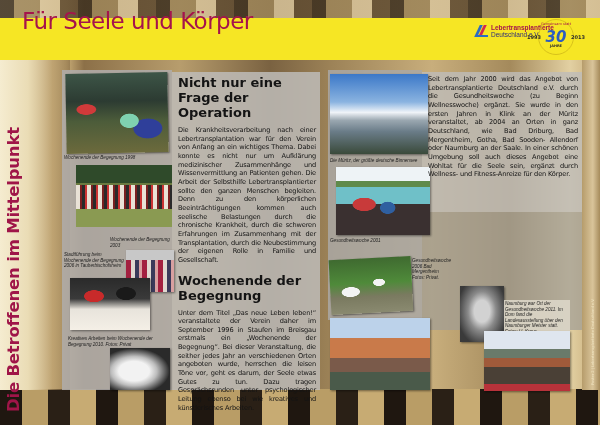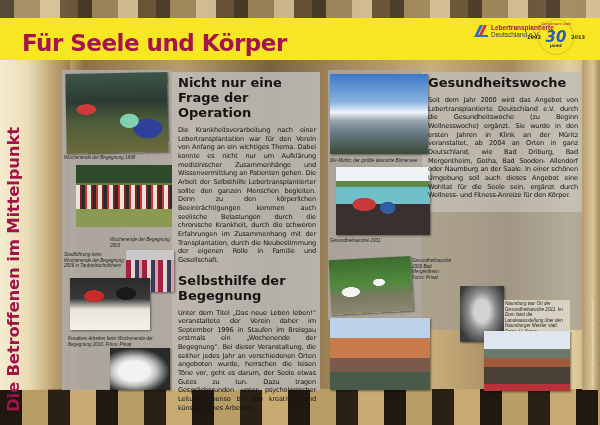--- a/index.html
+++ b/index.html
@@ -13,21 +13,21 @@
   
   .sepia-bg { position: absolute; inset: 0; background:
       linear-gradient(90deg, #f1e6c8 0%, #e9dab3 6%, #c9ad77 11%, #8c7048 14%, #b79d6d 30%, #7a6241 45%, #9c8257 55%, #c8ae7c 72%, #a48a5c 85%, #e2d0a2 95%, #c4a875 100%);
   }
   .sepia-top { position: absolute; left: 0; top: 0; width: 600px; height: 18px;
     background: repeating-linear-gradient(90deg, #3b2e1e 0 14px, #9c8458 14px 40px, #d7c39a 40px 60px, #5e4a30 60px 78px); opacity: .85; }
   .sepia-bottom { position: absolute; left: 0; bottom: 0; width: 600px; height: 36px;
     background: repeating-linear-gradient(90deg, #1f1710 0 22px, #b99d66 22px 48px, #2a2016 48px 70px, #c7ab73 70px 96px); }
 
   .header-band { position: absolute; left: 0; top: 18px; width: 600px; height: 42px; background: #f6e624; }
-  .header-title { position: absolute; left: 22px; top: 30px; font-family: "DejaVu Sans", sans-serif; font-weight: bold;
+  .header-title { position: absolute; left: 22px; top: 8px; font-family: "DejaVu Sans", sans-serif; font-weight: normal;
     font-size: 23px; color: #a5144c; letter-spacing: -0.5px; text-align: center; }
 
   .logo { position: absolute; left: 475px; top: 24px; display: flex; align-items: center; }
   .logo-mark { width: 14px; height: 12px; position: relative; margin-right: 2px; }
   .logo-mark i { position: absolute; bottom: 0; width: 3px; height: 12px; transform: skewX(-25deg); }
   .logo-mark i:nth-child(1){ left: 2px; background:#2b6cc4; }
   .logo-mark i:nth-child(2){ left: 6px; background:#d4284e; }
   .logo-mark i.base { left: 1px; bottom: 0; width: 12px; height: 2px; background:#2b6cc4; transform:none; }
   .logo-text { font-size: 6.5px; line-height: 7px; color: #2d2d7c; font-family: "Liberation Sans", sans-serif; }
   .logo-text b { color: #a5144c; font-weight: bold; }
@@ -123,21 +123,21 @@
        radial-gradient(ellipse at 70% 30%, #1a1a1a 0 12%, transparent 13%),
        linear-gradient(180deg, #2a2a2a 0%, #3a3a3a 40%, #e8e4dc 60%, #f4efe6 100%);"></div>
   <div class="caption" style="left:68px;top:336px;width:100px;">Kreatives Arbeiten beim Wochenende der Begegnung 2010. Fotos: Privat</div>
 
   <div class="photo" style="left:110px;top:348px;width:60px;height:42px;background:
        radial-gradient(ellipse at 40% 55%, #f2f2f2 0 30%, #bdbdbd 45%, #2a2a2a 70%), #1a1a1a;"></div>
 
   <div class="column" style="left:178px;top:75px;width:138px;">
     <h3>Nicht nur eine Frage der Operation</h3>
     <p>Die Krankheitsverarbeitung nach einer Lebertransplantation war für den Verein von Anfang an ein wichtiges Thema. Dabei konnte es nicht nur um Aufklärung medizinischer Zusammenhänge und Wissenvermittlung an Patienten gehen. Die Arbeit der Selbsthilfe Lebertransplantierter sollte den ganzen Menschen begleiten. Denn zu den körperlichen Beeinträchtigungen kommen auch seelische Belastungen durch die chronische Krankheit, durch die schweren Erfahrungen im Zusammenhang mit der Transplantation, durch die Neubestimmung der eigenen Rolle in Familie und Gesellschaft.</p>
-    <h3 style="margin-top:2px;">Selbsthilfe der Begegnung</h3>
+    <h3 style="margin-top:2px;">Wochenende der Begegnung</h3>
     <p>Unter dem Titel „Das neue Leben leben!“ veranstaltete der Verein daher im September 1996 in Staufen im Breisgau erstmals ein „Wochenende der Begegnung“. Bei dieser Veranstaltung, die seither jedes Jahr an verschiedenen Orten angeboten wurde, herrschen die leisen Töne vor, geht es darum, der Seele etwas Gutes zu tun. Dazu tragen Gesprächsrunden unter psychologischer Leitung ebenso bei wie kreatives und künstlerisches Arbeiten.</p>
   </div>
 
   <div class="gray-panel" style="left:328px;top:70px;width:94px;height:250px;background:rgba(170,168,164,0.85);"></div>
   <div class="gray-panel" style="left:422px;top:72px;width:160px;height:140px;background:rgba(190,188,184,0.82);"></div>
   <div class="gray-panel" style="left:422px;top:212px;width:160px;height:118px;background:rgba(160,156,150,0.7);"></div>
 
   <div class="photo" style="left:330px;top:74px;width:98px;height:80px;background:
        linear-gradient(180deg, #3b78c8 0%, #8ab3e0 35%, #f0f4f8 48%, #9aa7b0 58%, #6a7c88 72%, #3a4a3a 100%);"></div>
   <div class="caption" style="left:330px;top:158px;width:100px;">Die Müritz, der größte deutsche Binnensee</div>
@@ -158,19 +158,18 @@
        linear-gradient(180deg, #bcd2ea 0 28%, #c97a4a 28% 55%, #7a5a4a 55% 75%, #4a5a4a 75% 100%);"></div>
 
   <div class="photo" style="left:460px;top:286px;width:44px;height:56px;background:
        radial-gradient(ellipse at 50% 45%, #d2d2d2 0 25%, #8a8a8a 45%, #3a3a3a 80%);"></div>
   <div class="caption" style="left:504px;top:300px;width:66px;background:rgba(220,214,200,0.9);padding:1px;">Naumburg war Ort der Gesundheitswoche 2011. Im Dom fand die Landesausstellung über den Naumburger Meister statt. Fotos: U. Kraus</div>
 
   <div class="photo" style="left:484px;top:331px;width:86px;height:60px;background:
        linear-gradient(180deg, #dfe6ef 0 30%, #6a7a6a 30% 45%, #a05a3a 45% 60%, #4a4036 60% 88%, #b8323a 88% 100%);"></div>
 
   <div class="column" style="left:428px;top:75px;width:150px;">
-    <h3>Gesundheitswoche</h3>
     <p>Seit dem Jahr 2000 wird das Angebot von Lebertransplantierte Deutschland e.V. durch die Gesundheitswoche (zu Beginn Wellnesswoche) ergänzt. Sie wurde in den ersten Jahren in Klink an der Müritz veranstaltet, ab 2004 an Orten in ganz Deutschland, wie Bad Driburg, Bad Mergentheim, Gotha, Bad Sooden- Allendorf oder Naumburg an der Saale. In einer schönen Umgebung soll auch dieses Angebot eine Wohltat für die Seele sein, ergänzt durch Wellness- und Fitness-Anreize für den Körper.</p>
   </div>
 
   <div class="side-strip"></div>
   <div class="credit">Poster 2 | Lebertransplantierte Deutschland e.V.</div>
 </div>
 
 </body></html>

